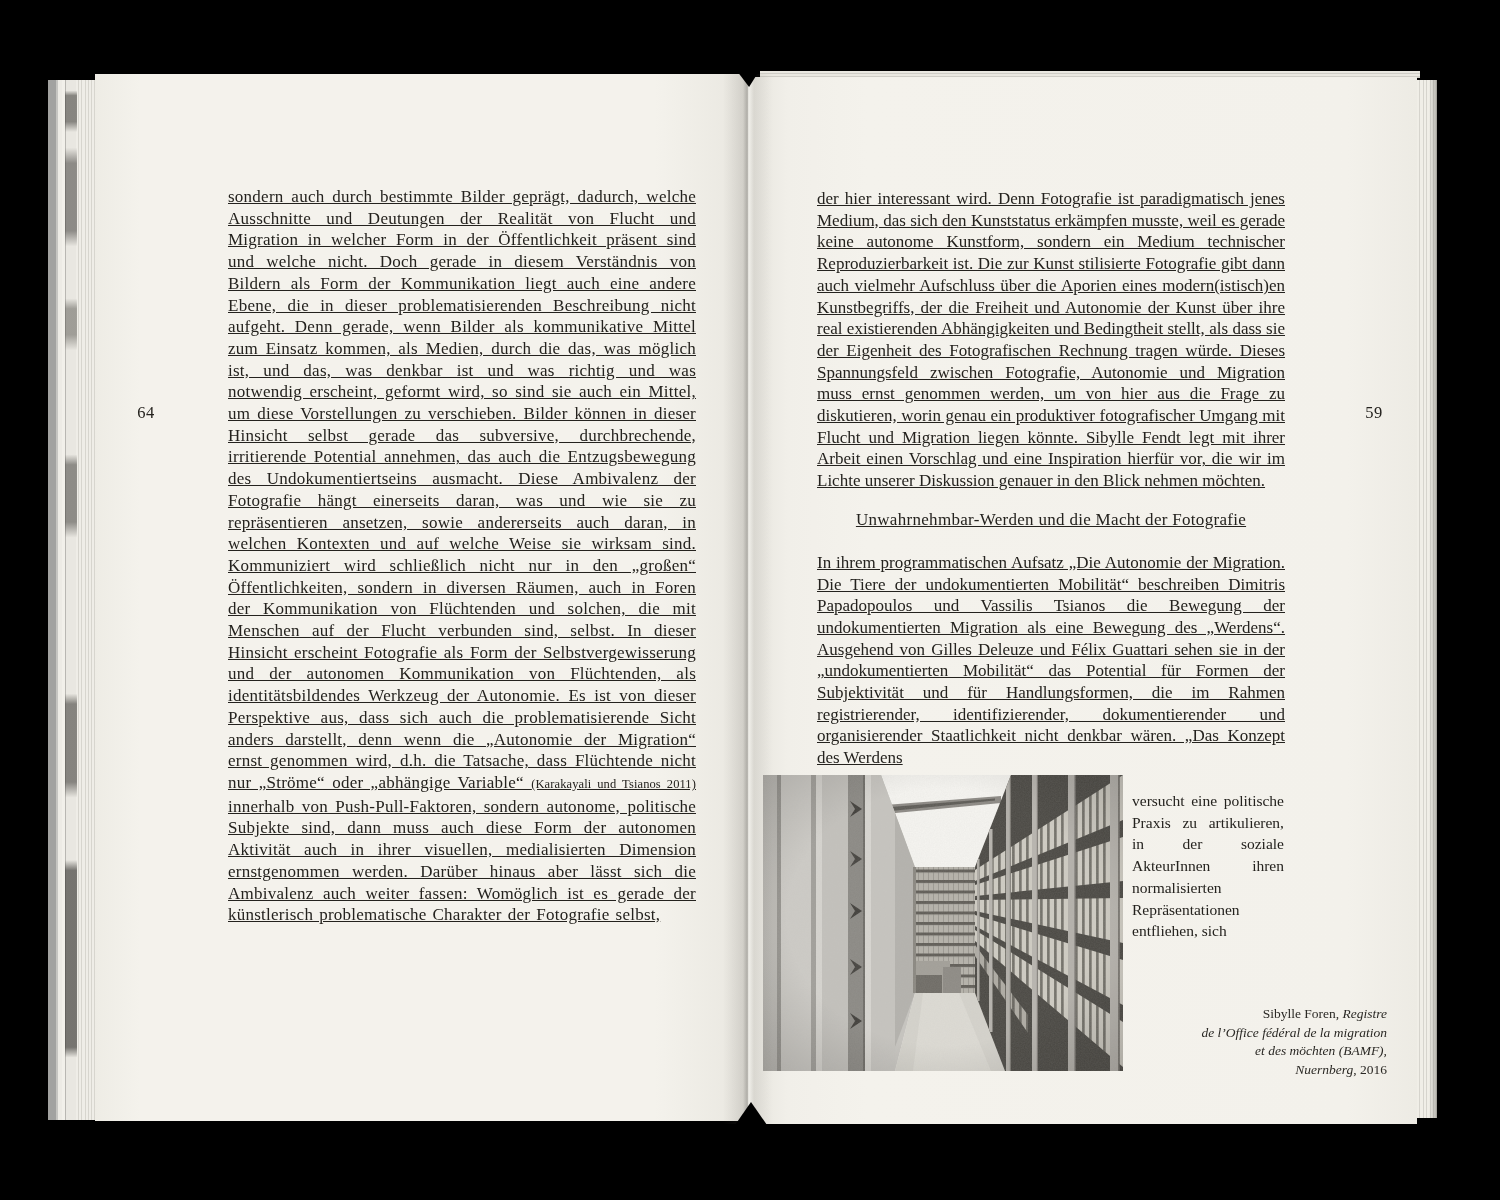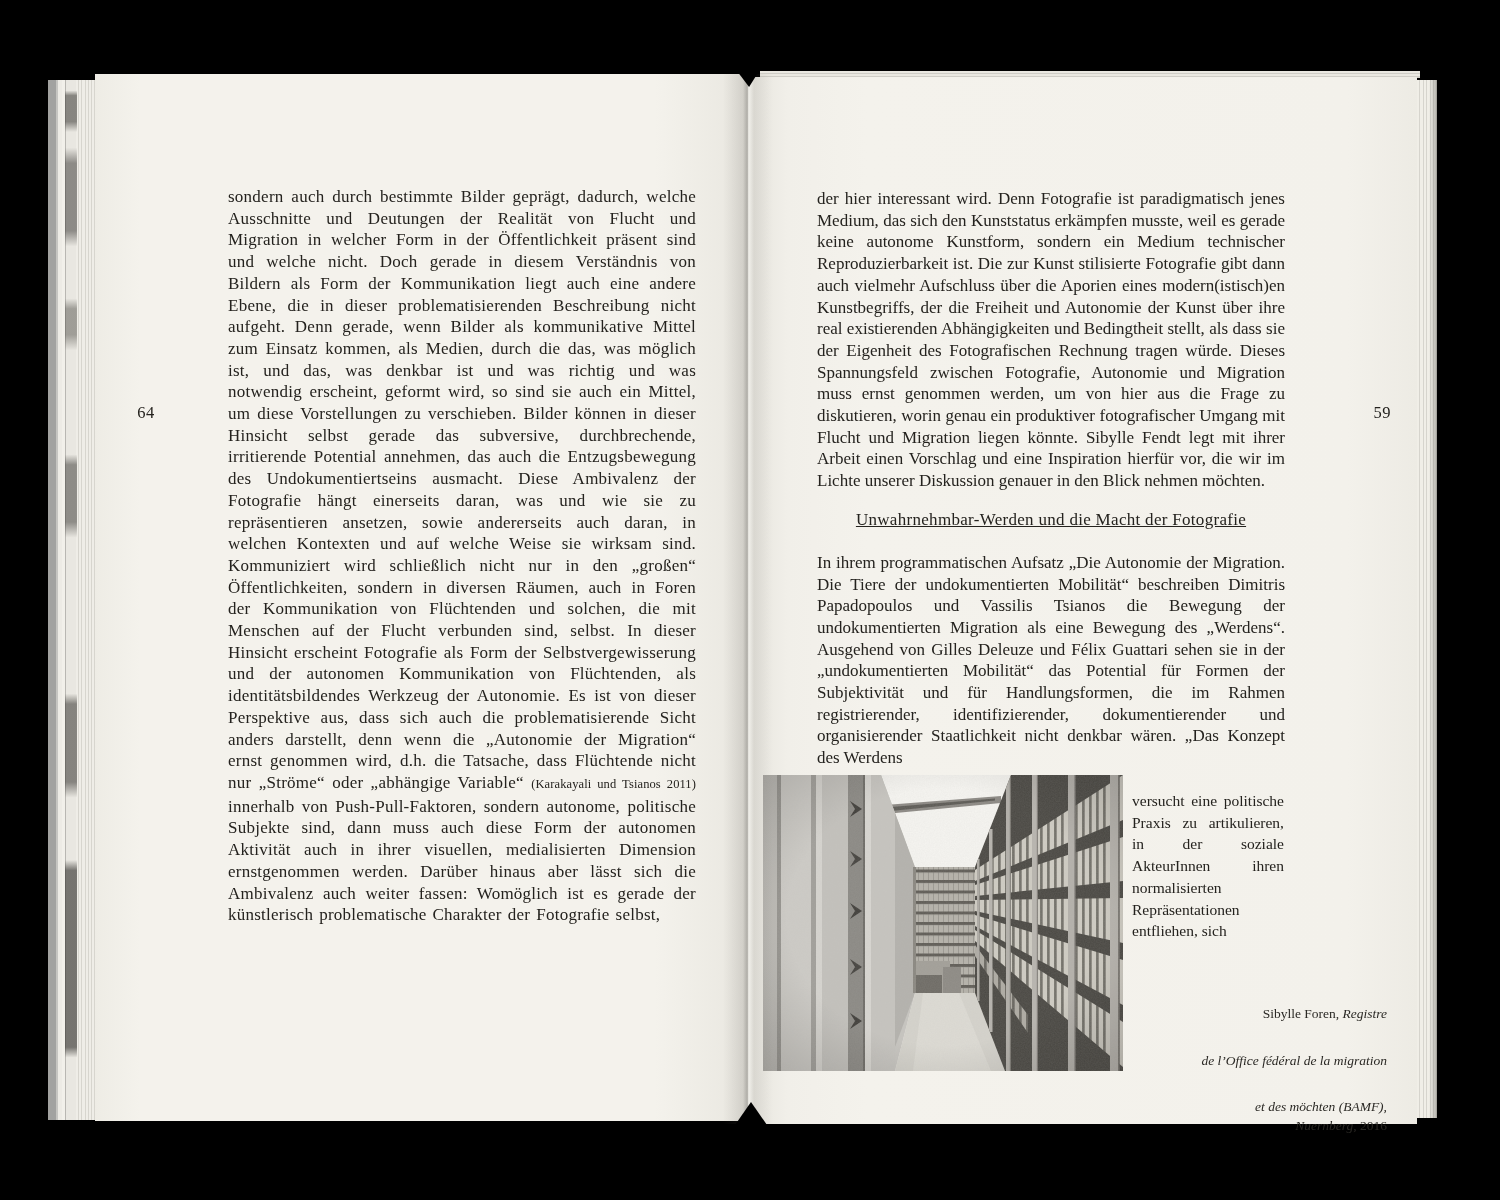--- a/index.html
+++ b/index.html
@@ -39,41 +39,41 @@
   .gutter{position:absolute;left:723px;top:74px;width:50px;height:1050px;pointer-events:none;
     background:linear-gradient(90deg,rgba(0,0,0,0) 0%,rgba(88,85,79,.16) 40%,
       rgba(62,60,55,.34) 48.5%,rgba(250,249,245,.55) 51.5%,rgba(88,85,79,.10) 62%,rgba(0,0,0,0) 100%);}
   .notch-top{position:absolute;left:737px;top:71px;width:22px;height:16px;background:#000;
     clip-path:polygon(0 0,100% 0,55% 100%);}
   .notch-bottom{position:absolute;left:735px;top:1102px;width:32px;height:23px;background:#000;
     clip-path:polygon(0 100%,100% 100%,50% 0);}
 
   
   .body-text{margin:0;font-size:17px;line-height:21.7px;text-align:justify;
-    hyphens:auto;-webkit-hyphens:auto;}
+    hyphens:auto;text-decoration:underline;-webkit-hyphens:auto;}
   .lp-text{position:absolute;left:133px;top:112px;width:468px;
     letter-spacing:.25px;word-spacing:1.5px;}
   .cite{font-size:12.5px;letter-spacing:.1px;}
   .pagenum{position:absolute;font-size:16.5px;letter-spacing:.5px;}
   .pagenum-left{left:34px;top:329px;width:34px;text-align:center;}
-  .pagenum-right{left:610px;top:326px;width:34px;text-align:right;}
+  .pagenum-right{left:610px;top:326px;width:34px;text-align:center;}
 
   .rp-text{position:absolute;left:70px;top:111px;width:468px;height:588px;overflow:hidden;}
   .section-heading{margin:18px 0 22px 0;font-size:17px;font-weight:normal;
     text-align:center;letter-spacing:.3px;text-decoration:underline;}
 
   .photo{position:absolute;left:16px;top:698px;width:360px;height:296px;margin:0;}
   .photo svg{display:block;width:100%;height:100%;}
 
   .narrow-col{position:absolute;left:385px;top:699px;width:152px;
     font-size:15.5px;line-height:21.7px;text-align:justify;hyphens:auto;margin-top:14px;-webkit-hyphens:auto;}
 
   .caption{position:absolute;left:330px;top:928px;width:310px;text-align:right;
     font-size:13.5px;line-height:18.5px;color:#2a2824;}
-  .caption .it{font-style:italic;margin-top:28px;}
+  .caption .it{font-style:italic;}
 </style>
 </head>
 <body>
 
 <div class="stage">
 
   <div class="edge-left">
     <div class="lines"></div>
     <div class="streaks"></div>
   </div>

